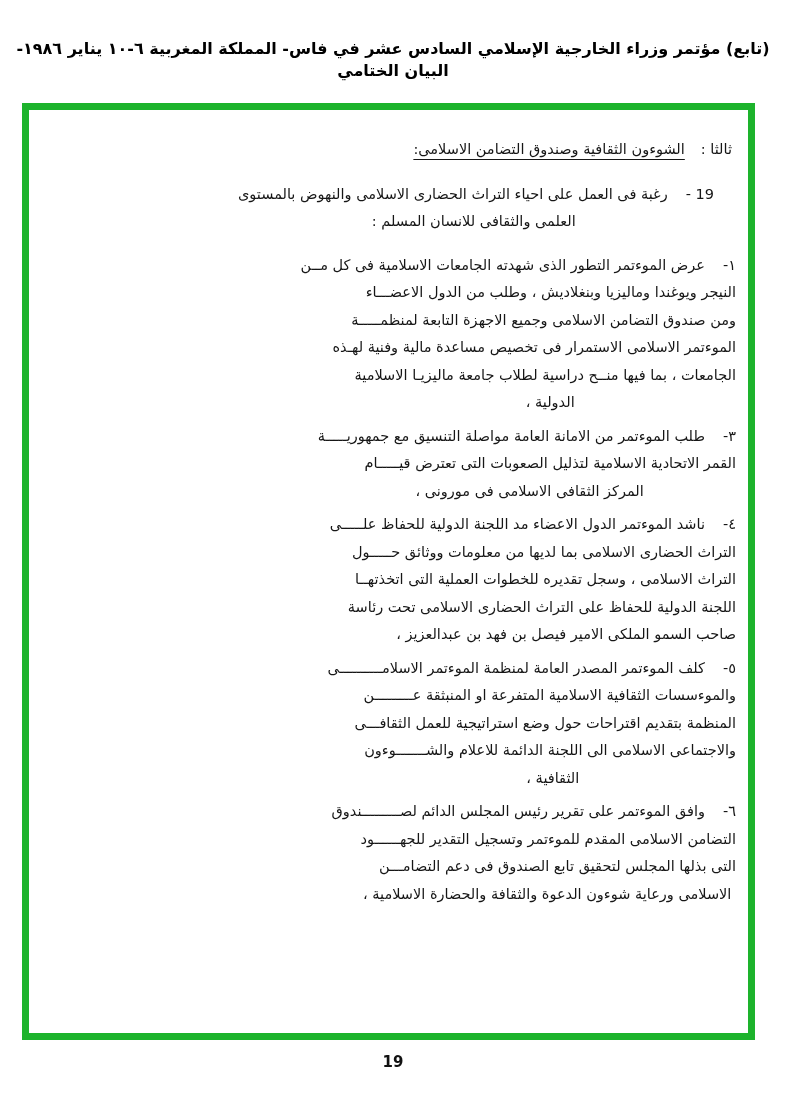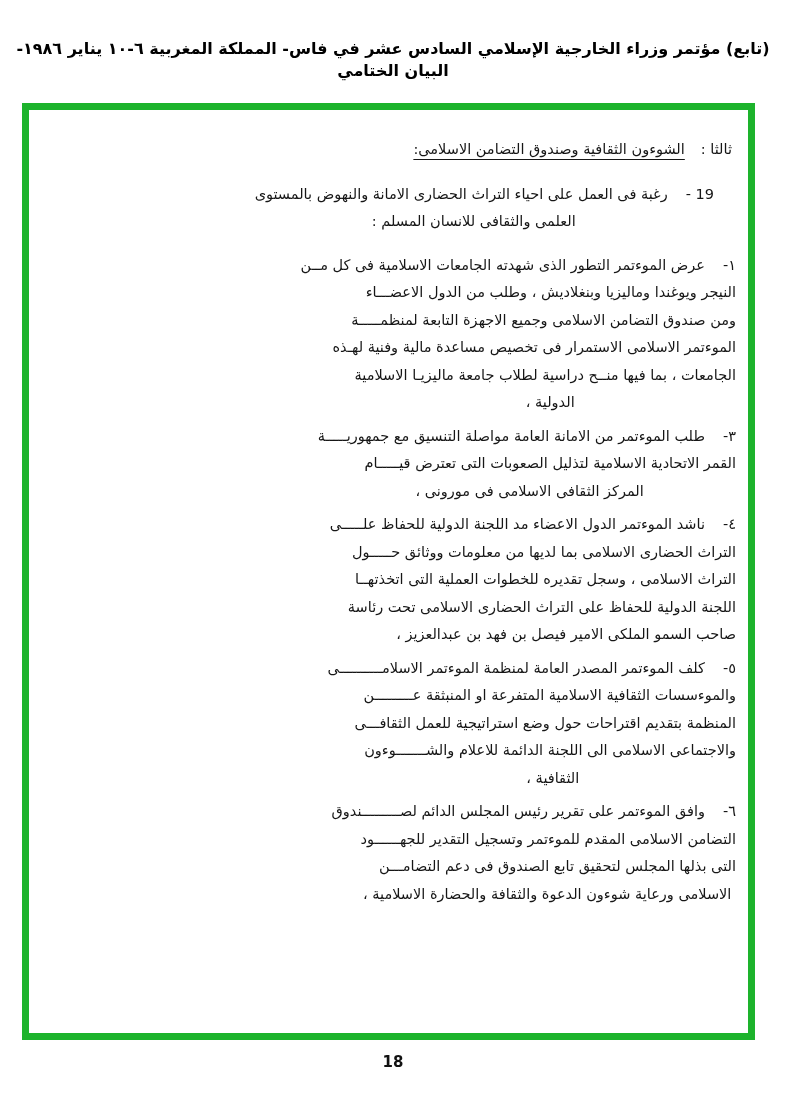--- a/index.html
+++ b/index.html
@@ -52,21 +52,21 @@
   </header>
 
   <div class="green-frame">
     <div class="content">
 
       <div class="sec-row">
         <span class="sec-label">ثالثا :</span><span class="sec-title">الشوءون الثقافية وصندوق التضامن الاسلامى:</span>
       </div>
 
       <div class="clause intro">
-        <span class="clause-num">19 -</span><span class="clause-text">رغبة فى العمل على احياء التراث الحضارى الامانة والنهوض بالمستوى
+        <span class="clause-num">19 -</span><span class="clause-text">رغبة فى العمل على احياء التراث الحضارى الاسلامى والنهوض بالمستوى
                               العلمى والثقافى للانسان المسلم :</span>
       </div>
 
       <div class="clauses">
         <div class="clause">
           <span class="clause-num">١-</span><span class="clause-text">عرض الموءتمر التطور الذى شهدته الجامعات الاسلامية فى كل مــن
 النيجر ويوغندا وماليزيا وبنغلاديش ، وطلب من الدول الاعضـــاء
 ومن صندوق التضامن الاسلامى وجميع الاجهزة التابعة لمنظمـــــة
 الموءتمر الاسلامى الاستمرار فى تخصيص مساعدة مالية وفنية لهـذه
 الجامعات ، بما فيها منــح دراسية لطلاب جامعة ماليزيـا الاسلامية
@@ -95,15 +95,15 @@
           <span class="clause-num">٦-</span><span class="clause-text">وافق الموءتمر على تقرير رئيس المجلس الدائم لصـــــــــندوق
 التضامن الاسلامى المقدم للموءتمر وتسجيل التقدير للجهــــــود
 التى بذلها المجلس لتحقيق تابع الصندوق فى دعم التضامـــن
  الاسلامى ورعاية شوءون الدعوة والثقافة والحضارة الاسلامية ،</span>
         </div>
       </div>
 
     </div>
   </div>
 
-  <div class="page-number">18</div>
+  <div class="page-number">19</div>
 
 </div>
 
 </body></html>

